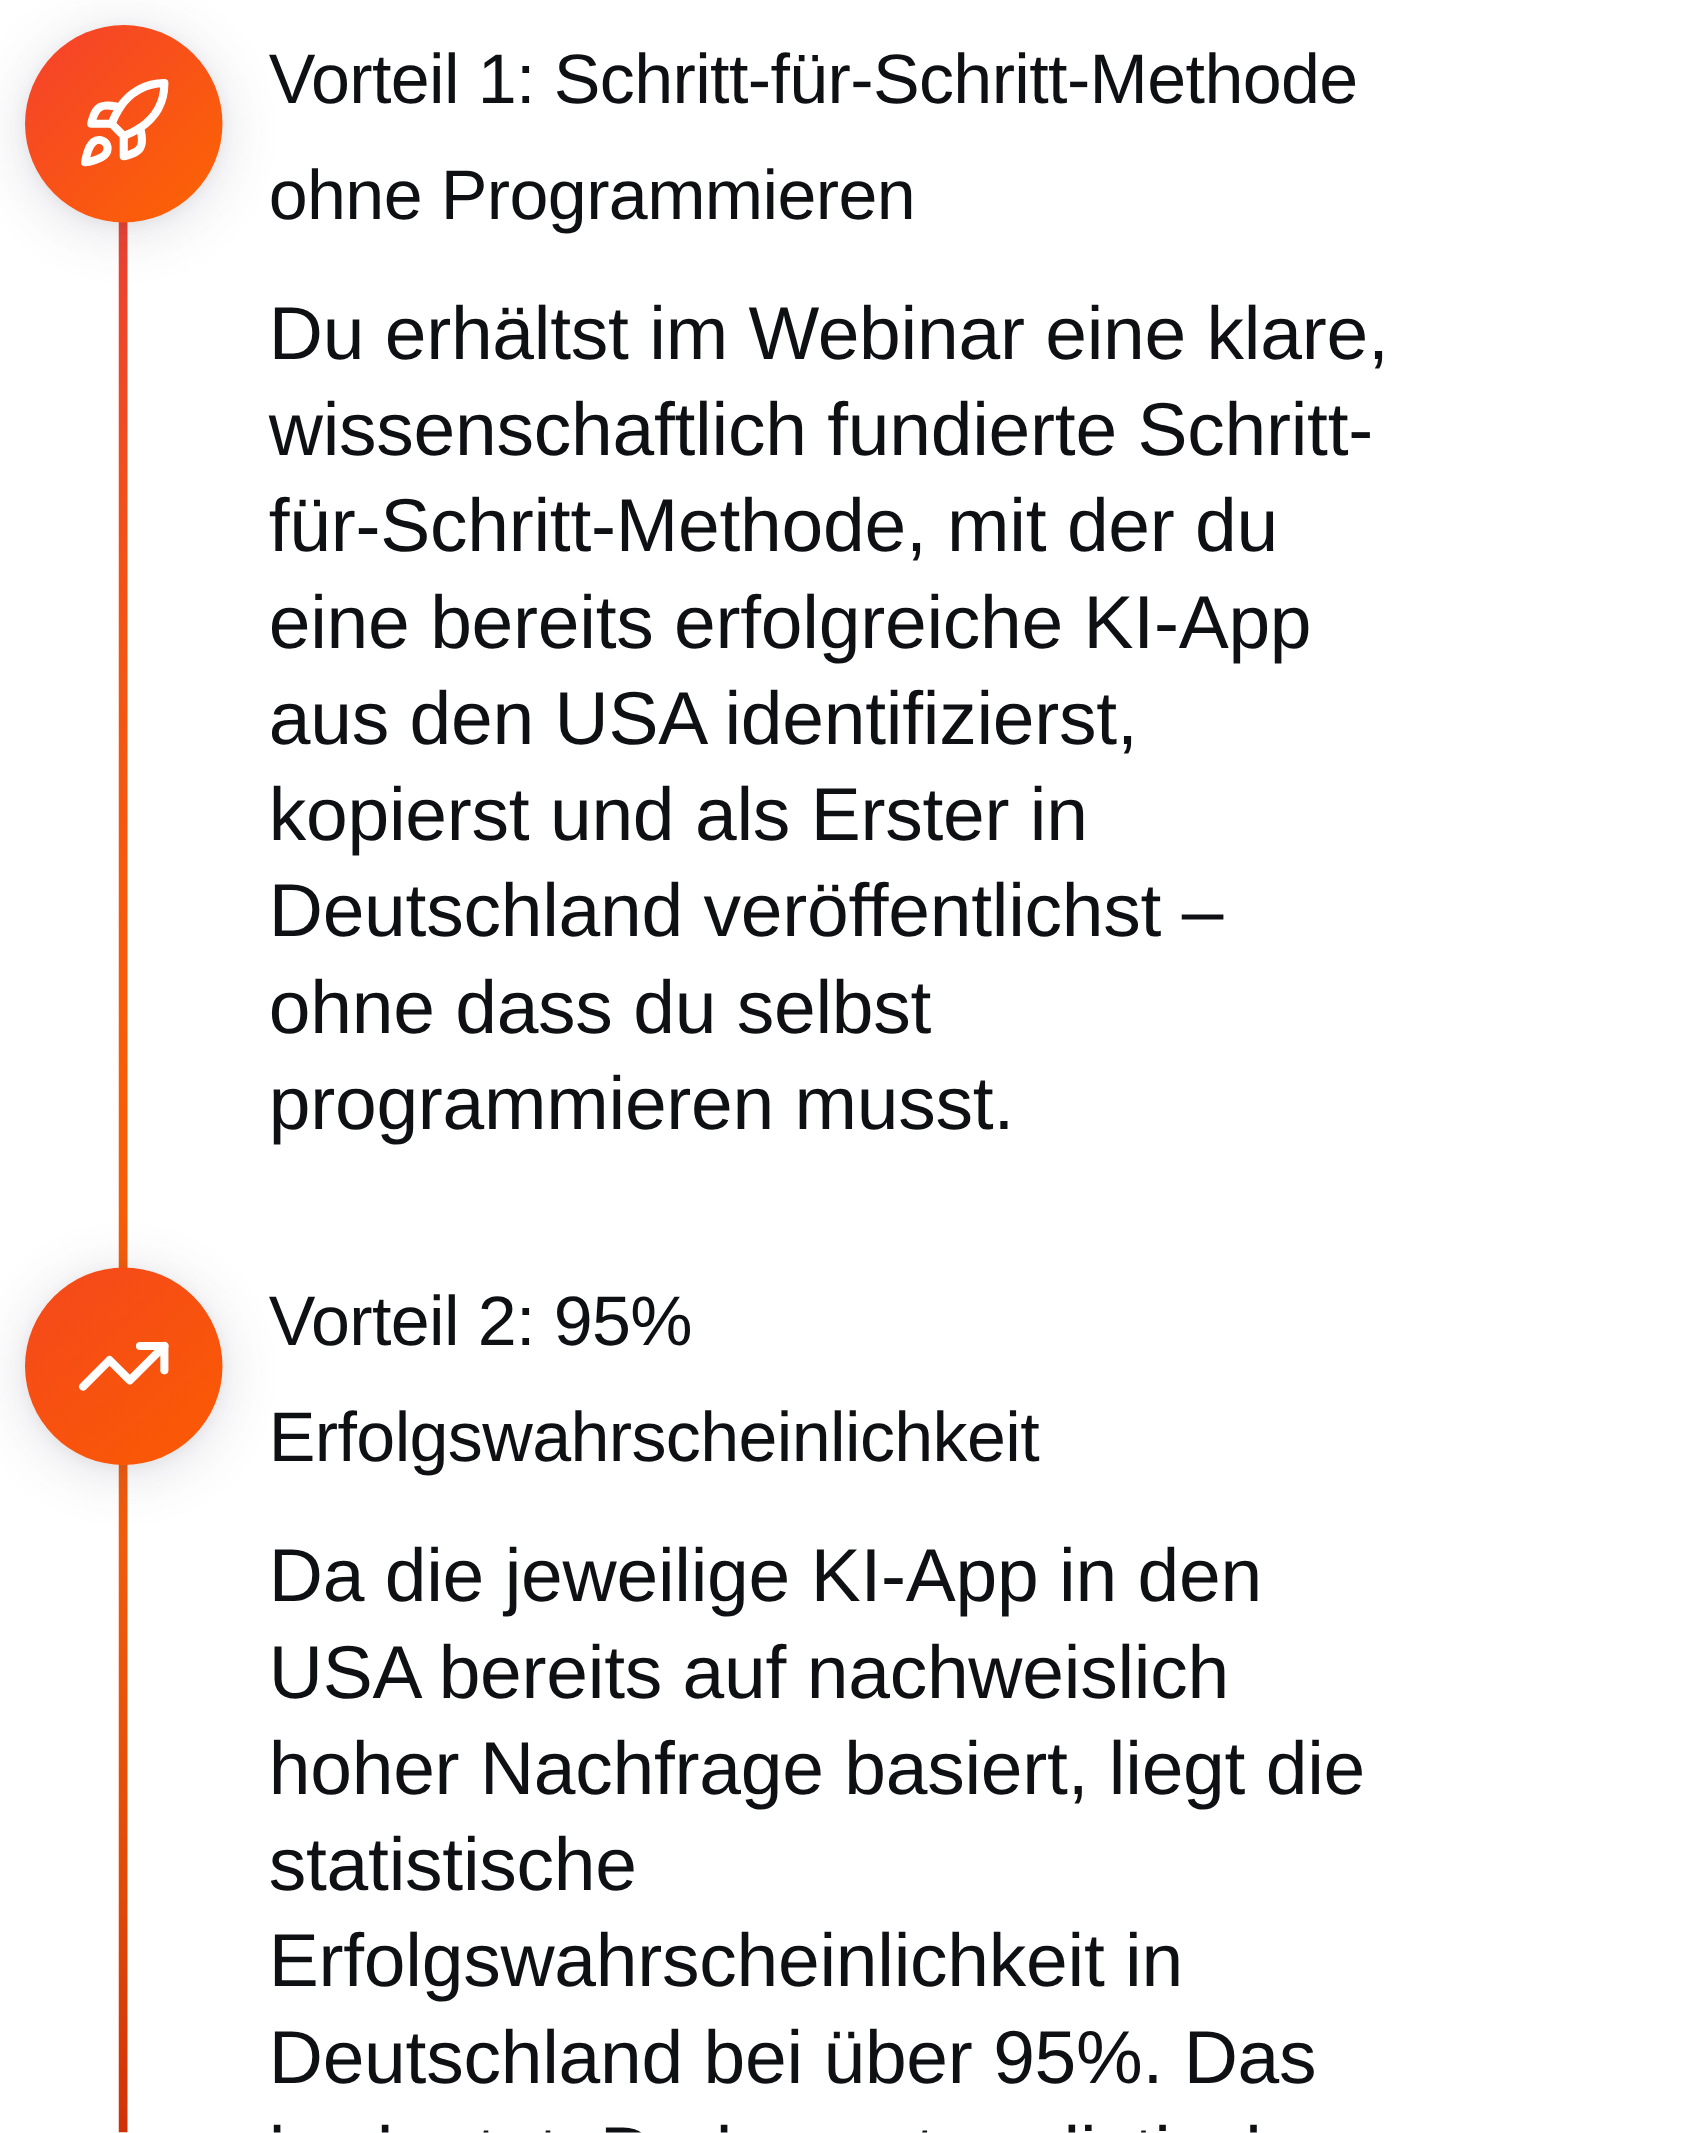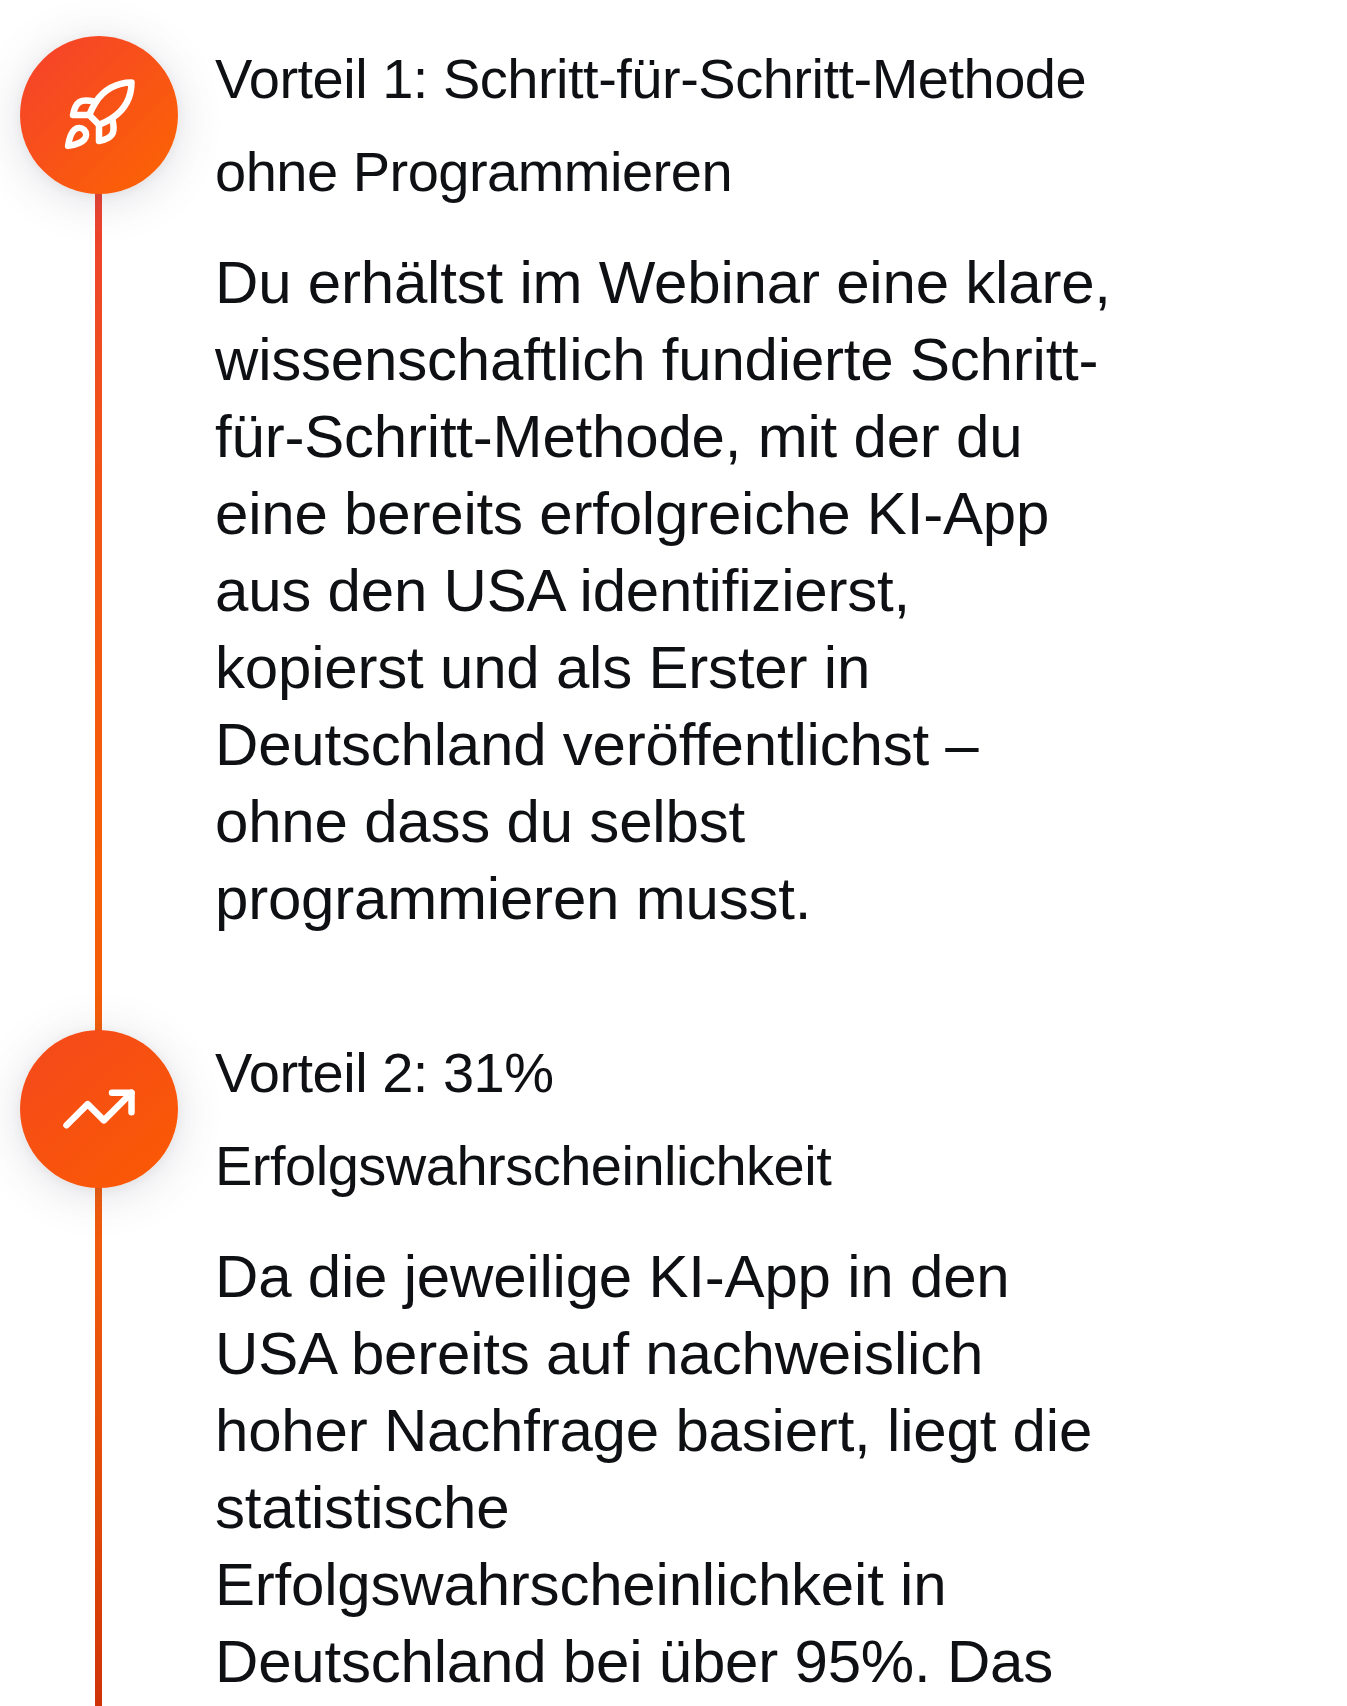--- a/index.html
+++ b/index.html
@@ -9,21 +9,21 @@
     overflow: hidden;
     background: var(--background, #ffffff);
     font-family: "Liberation Sans", sans-serif;
     color: var(--text-color, #0f1013);
   }
   .page {
     position: relative;
     width: 1127px;
     height: 1706px;
     box-sizing: border-box;
-    padding-top: 36px;
+    padding-top: 20px;
     background: var(--background, #ffffff);
   }
   
   .timeline-line {
     position: absolute;
     left: 95px;
     top: 100px;
     width: 7px;
     height: 1606px;
     z-index: 0;
@@ -118,18 +118,18 @@
   </section>
 
   <section class="benefit">
     <div class="badge badge-2">
       <svg viewBox="0 0 24 24" aria-hidden="true">
         <polyline points="22 7 13.5 15.5 8.5 10.5 2 17"></polyline>
         <polyline points="16 7 22 7 22 13"></polyline>
       </svg>
     </div>
     <div class="content">
-      <h2 class="benefit-heading">Vorteil 2: 31% Erfolgswahrscheinlichkeit</h2>
+      <h2 class="benefit-heading">Vorteil 2: 95% Erfolgswahrscheinlichkeit</h2>
       <p class="benefit-body">Da die jeweilige KI-App in den USA bereits auf nachweislich hoher Nachfrage basiert, liegt die statistische Erfolgswahrscheinlichkeit in Deutschland bei über 95%. Das bedeutet: Du kannst realistisch damit rechnen, innerhalb von 12-24 Monaten eine KI-App aufzubauen, die zwischen 100 TEUR € und 1 Mio. € Jahresumsatz erzielt.</p>
     </div>
   </section>
 
 </div>
 
 </body></html>

